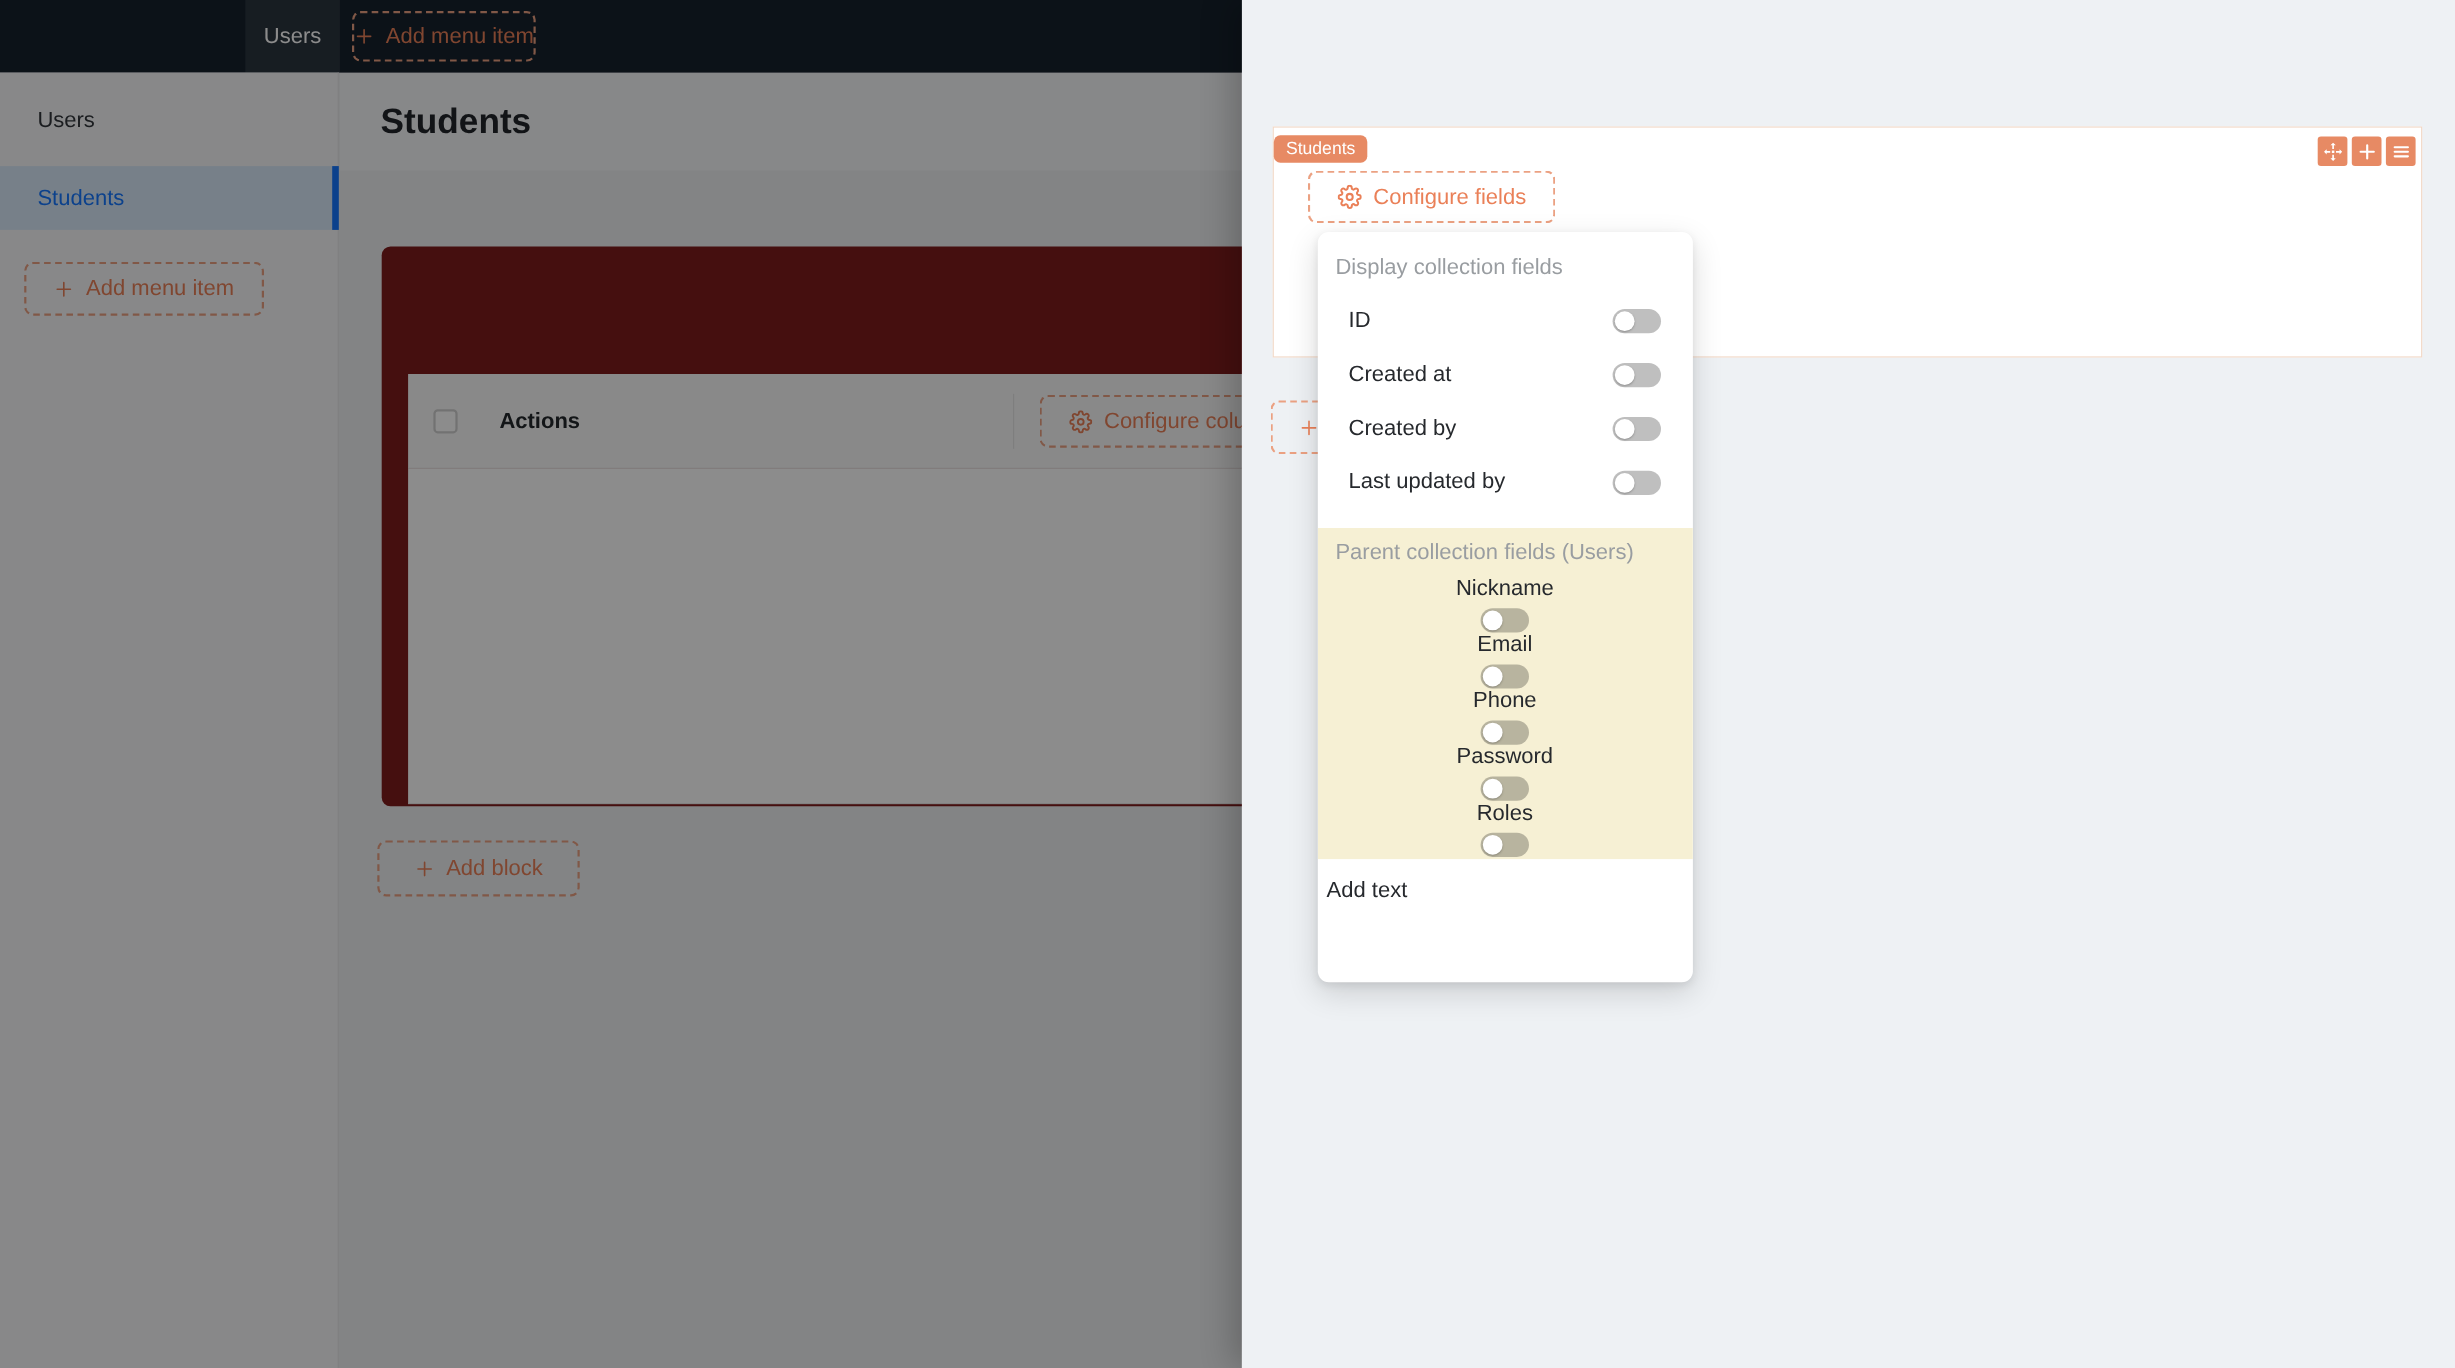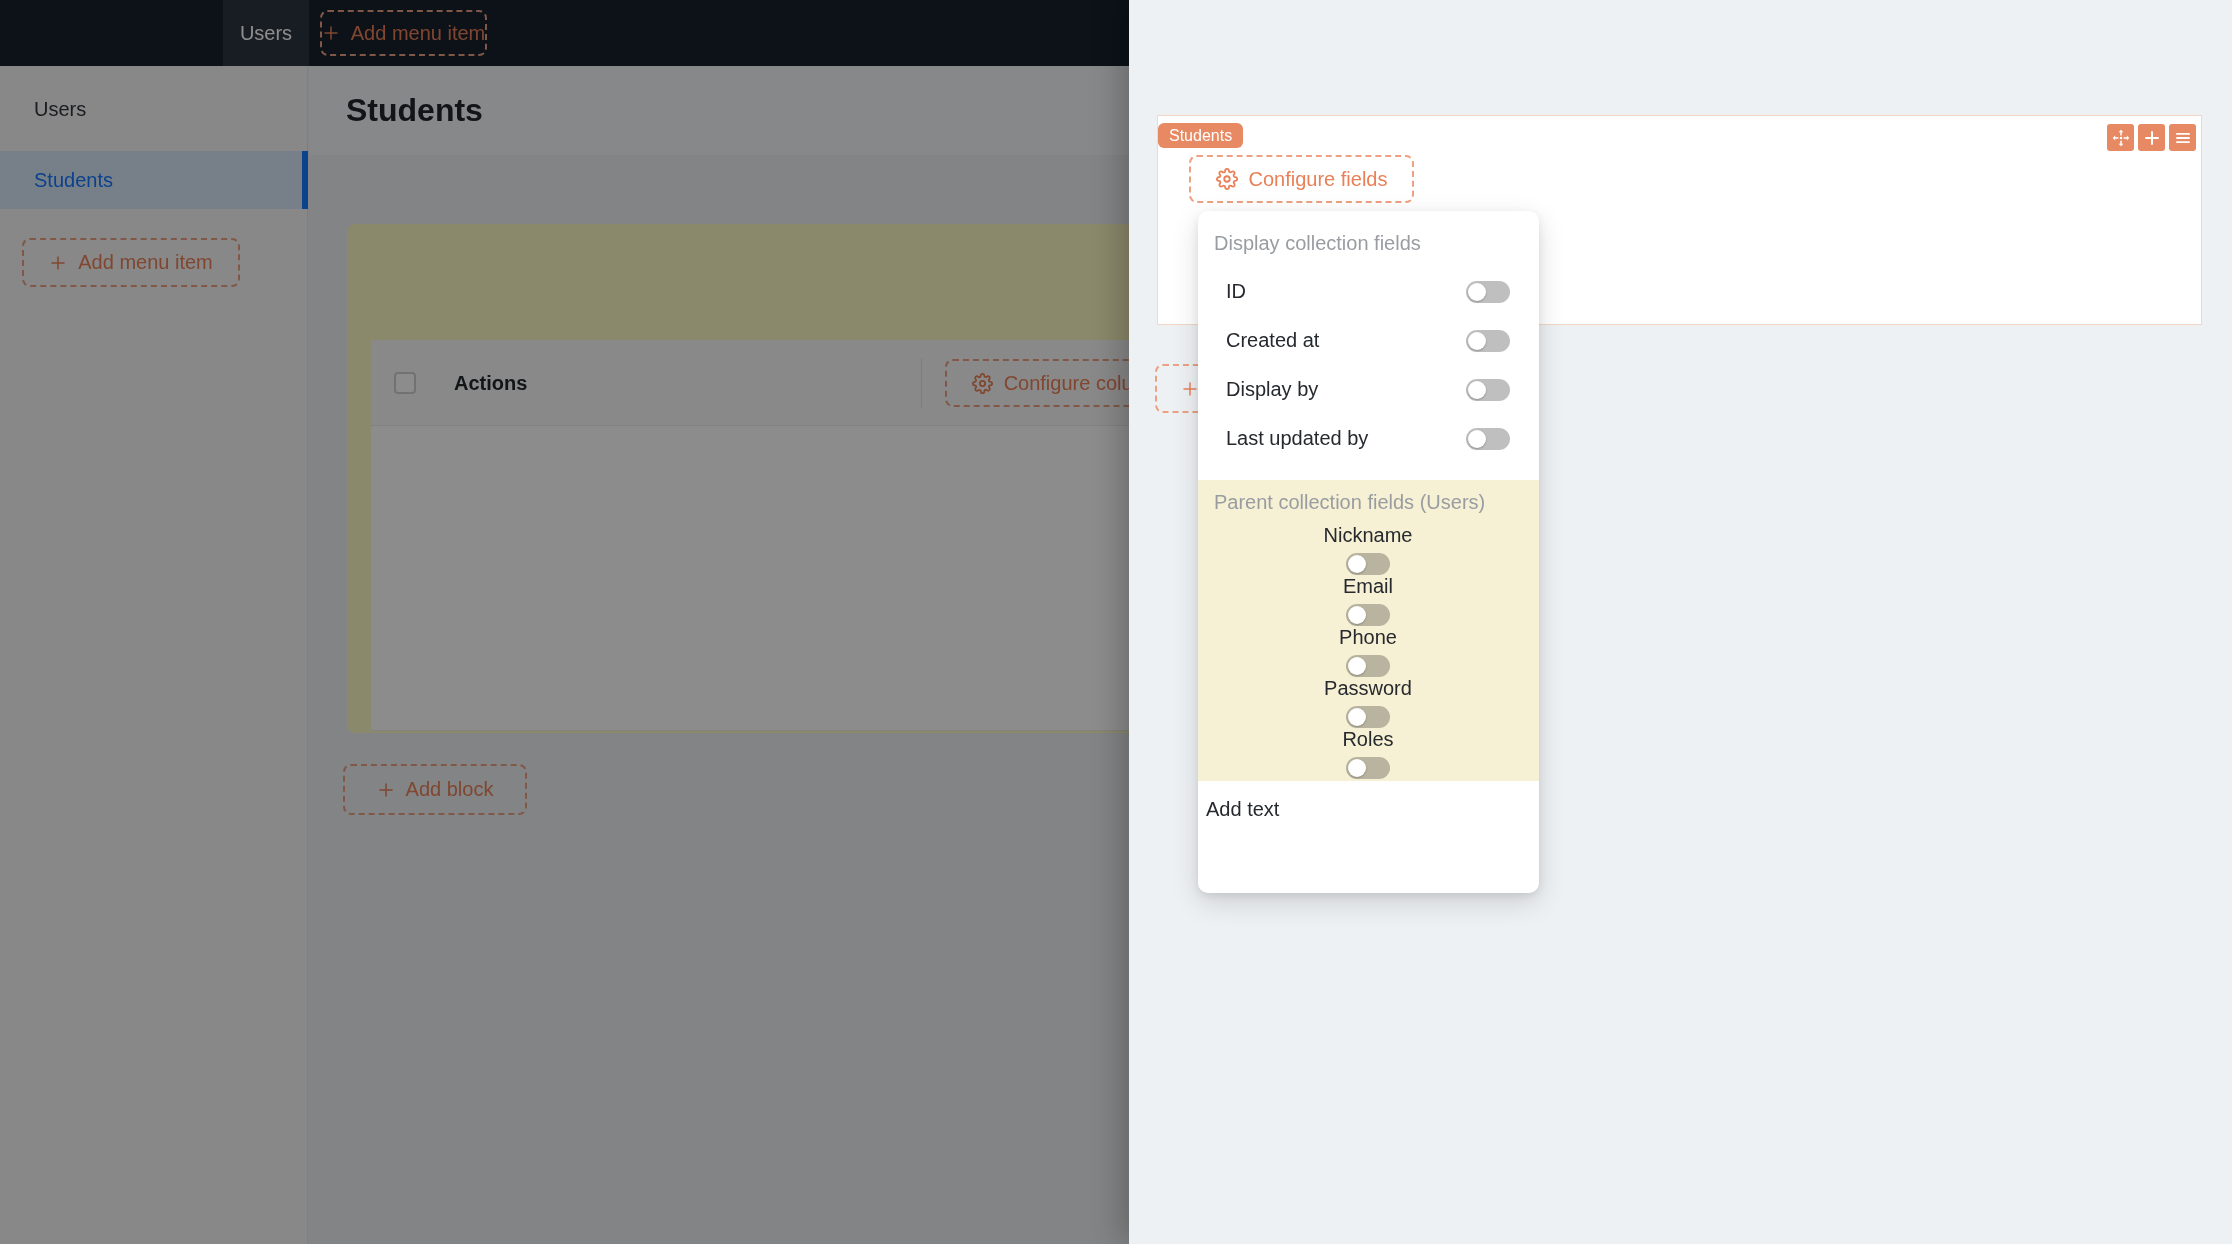--- a/index.html
+++ b/index.html
@@ -35,21 +35,21 @@
   .sidebar { position:absolute; left:0; top:66px; width:308px; height:1178px; background:#f7f8fa; border-right:1px solid #e6e7e9; z-index:1; }
   .side-item { position:absolute; left:0; width:308px; height:58px; display:flex; align-items:center; padding-left:34px; font-size:20px; color:#32363b; cursor:pointer; }
   .side-item.users { top:14px; }
   .side-item.students { top:85px; background:#d9eaf9; color:#1677ff; }
   .side-item.students::after { content:""; position:absolute; right:0; top:0; width:6px; height:100%; background:#1677ff; }
   .side-add { position:absolute; left:22px; top:172px; width:218px; height:49px; }
 
   
   .title-band { position:absolute; left:309px; top:66px; width:1923px; height:89px; background:#f6f7f9; z-index:0; }
   .page-title { position:absolute; left:37px; top:0; height:89px; display:flex; align-items:center; font-size:32px; font-weight:700; color:#22262b; }
-  .card { position:absolute; left:347px; top:224px; width:840px; height:509px; background:#fef9c3; border-radius:8px; }
+  .card { position:absolute; left:347px; top:224px; width:840px; height:509px; background:#7f1d1d; border-radius:8px; }
   .table-head { position:absolute; left:24px; top:116px; width:816px; height:86px; background:#fafafa; border-bottom:1px solid #ededed; }
   .table-body { position:absolute; left:24px; top:202px; width:816px; height:305px; background:#ffffff; border-bottom:1px solid #ededed; }
   .checkbox { position:absolute; left:23px; top:32px; width:22px; height:22px; background:#ffffff; border:2px solid #cfcfcf; border-radius:4px; cursor:pointer; }
   .col-actions { position:absolute; left:83px; top:0; height:86px; display:flex; align-items:center; font-size:20px; font-weight:700; color:#24282c; }
   .col-divider { position:absolute; left:550px; top:18px; width:1px; height:50px; background:#e3e3e3; }
   .configure-columns { position:absolute; left:574px; top:19px; width:252px; height:48px; }
   .add-block-main { position:absolute; left:343px; top:764px; width:184px; height:51px; }
 
   
   .mask { position:absolute; left:0; top:0; width:1129px; height:1244px; background:rgba(0,0,0,0.45); z-index:40; cursor:pointer; }
@@ -187,21 +187,21 @@
       <div class="dd-group-title">Display collection fields</div>
       <div class="dd-item">
         <span>ID</span>
         <span class="switch"></span>
       </div>
       <div class="dd-item">
         <span>Created at</span>
         <span class="switch"></span>
       </div>
       <div class="dd-item">
-        <span>Display by</span>
+        <span>Created by</span>
         <span class="switch"></span>
       </div>
       <div class="dd-item">
         <span>Last updated by</span>
         <span class="switch"></span>
       </div>
     </div>
 
     <div class="dd-gap"></div>
 

